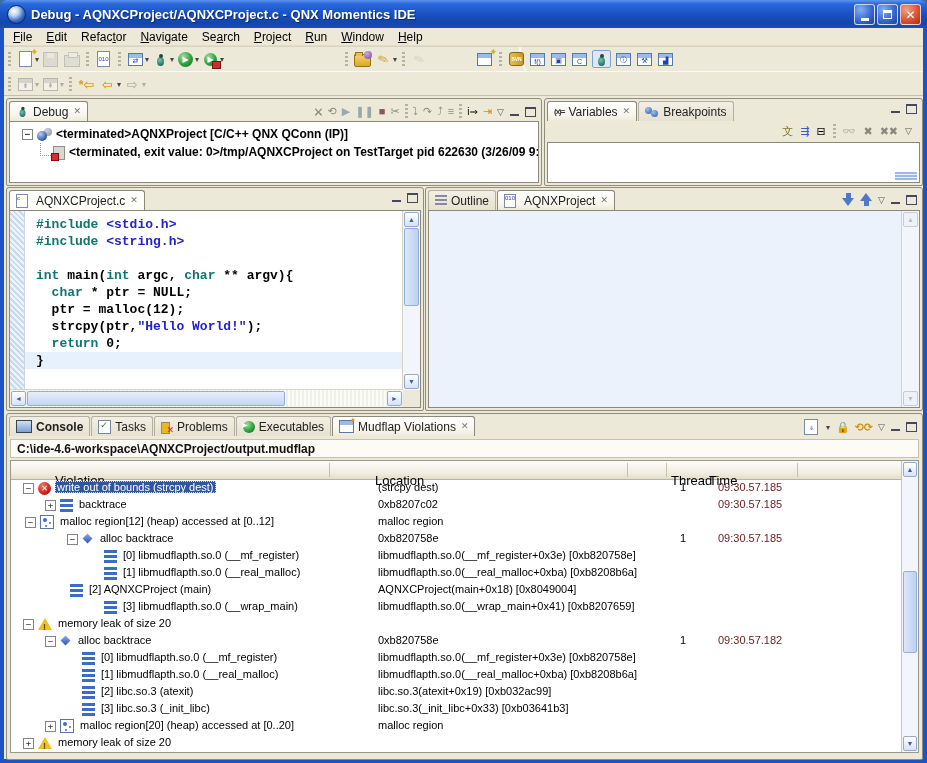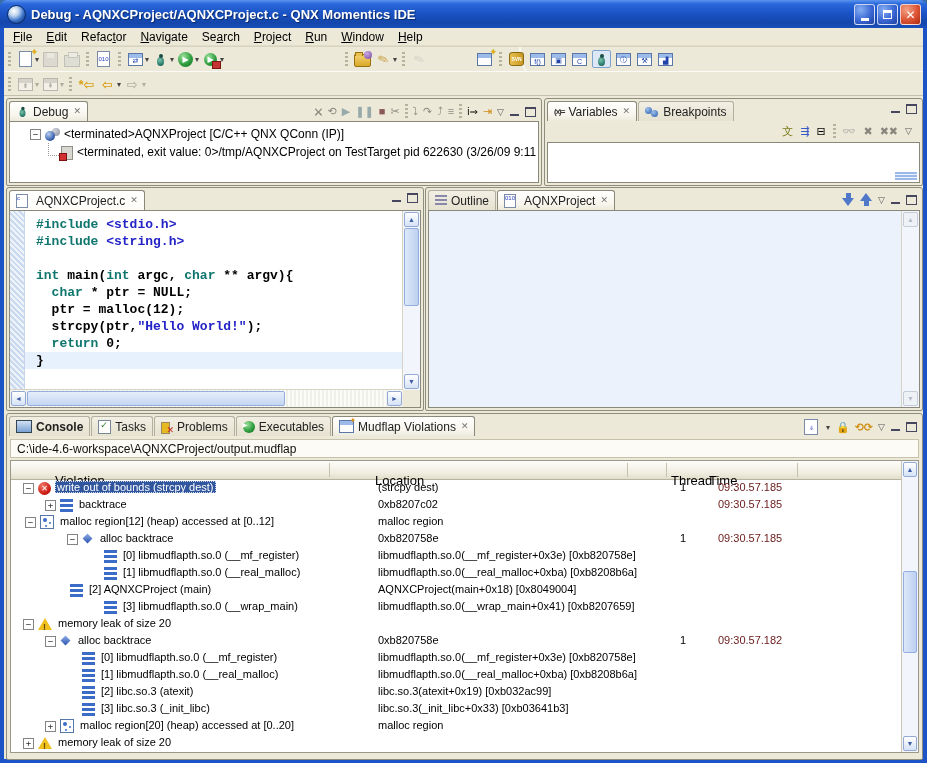--- a/index.html
+++ b/index.html
@@ -85,21 +85,21 @@
   .ti-outline{width:12px;height:12px;background:repeating-linear-gradient(180deg,#88a 0 2px,transparent 2px 4px);}
   .ti-console{width:14px;height:11px;border:1px solid #345;background:linear-gradient(#cfe0f4,#7aa0d0);}
   .ti-tasks{width:11px;height:12px;border:1px solid #789;background:#fff;position:relative;}
   .ti-tasks::after{content:"✓";position:absolute;left:1px;top:-1px;color:#2a7a2a;font-size:9px;font-weight:bold;}
   .ti-problems{width:12px;height:12px;position:relative;}
   .ti-problems::before{content:"";position:absolute;left:0;top:1px;width:7px;height:10px;background:#e8b820;border:1px solid #986;}
   .ti-problems::after{content:"✕";position:absolute;right:-1px;bottom:-2px;color:#c02020;font-weight:bold;font-size:9px;}
   .ti-mudflap{width:15px;height:13px;border:1px solid #5a77a8;background:linear-gradient(180deg,#9dbbe8 0 4px,#fdfdfd 4px);position:relative;box-sizing:border-box;}
   .ti-mudflap::after{content:"✦";position:absolute;right:-3px;top:-5px;color:#d89018;font-size:8px;}
   
-  .dtree{font-size:12px;color:#000;padding:4px 0 0 20px;line-height:17px;white-space:nowrap;}
+  .dtree{font-size:12px;color:#000;padding:4px 0 0 12px;line-height:17px;white-space:nowrap;font-weight:bold;}
   .exp{display:inline-block;width:9px;height:9px;box-sizing:content-box;border:1px solid #848484;background:#fff;
        font-size:9px;line-height:9px;text-align:center;color:#333;vertical-align:middle;margin-right:4px;font-family:"DejaVu Sans Mono",monospace;}
   .exp.none{border-color:transparent;background:transparent;}
   .ri{display:inline-block;vertical-align:middle;margin-right:4px;position:relative;}
   .ri-process{width:15px;height:13px;}
   .ri-process::before{content:"";position:absolute;right:0;top:0;width:8px;height:8px;border-radius:50%;background:radial-gradient(circle at 35% 30%,#cfcfd8,#8890a0);}
   .ri-process::after{content:"";position:absolute;left:0;bottom:0;width:10px;height:10px;border-radius:50%;background:radial-gradient(circle at 35% 30%,#b8d0f0,#3058a8 70%,#142c66);}
   .ri-thread-term{width:10px;height:12px;background:#d8d8d0;border:1px solid #909088;}
   .ri-thread-term::after{content:"";position:absolute;left:-3px;bottom:-2px;width:6px;height:6px;background:#d03030;border:1px solid #801010;}
   .tree-elbow{display:inline-block;width:10px;height:12px;border-left:1px dotted #999;border-bottom:1px dotted #999;vertical-align:middle;margin:0 2px 6px 4px;}
@@ -127,21 +127,21 @@
   
   .disasm-content{position:absolute;left:2px;right:2px;bottom:2px;border:1px solid #8a887a;background:#ebf2fc;}
   .bluearrow{width:13px;height:13px;position:relative;display:inline-block;}
   .bluearrow::before{content:"";position:absolute;left:4px;width:5px;height:6px;background:#5078c8;}
   .bluearrow.down::before{top:0;}
   .bluearrow.down::after{content:"";position:absolute;top:5px;left:0;border-left:6.5px solid transparent;border-right:6.5px solid transparent;border-top:8px solid #5078c8;}
   .bluearrow.up::before{bottom:0;}
   .bluearrow.up::after{content:"";position:absolute;bottom:5px;left:0;border-left:6.5px solid transparent;border-right:6.5px solid transparent;border-bottom:8px solid #5078c8;}
   
   .pathbar{position:absolute;left:3px;right:3px;top:25px;height:17px;background:#fcfbf5;border:1px solid #c6c2ac;
-    display:flex;align-items:center;padding-left:6px;color:#111;font-size:12px;}
+    display:flex;align-items:center;padding-left:6px;color:#111;font-size:12px;font-weight:bold;}
   .vtable{position:absolute;left:3px;right:3px;top:46px;bottom:6px;border:1px solid #9a988a;background:#fff;}
   .vheader{position:absolute;left:0;right:16px;top:0;height:18px;
     background:linear-gradient(#fdfdfa,#efecdf 70%,#e2deca);border-bottom:1px solid #b8b4a2;}
   .vheader .hlabel{position:absolute;top:12px;font-size:13px;color:#000;margin-left:36px;}
   .hsep{position:absolute;top:2px;bottom:2px;width:1px;background:#c6c2b0;}
   .vrows{position:absolute;left:0;right:16px;top:18px;bottom:0;overflow:hidden;font-size:11px;}
   .vrow{position:relative;height:17px;line-height:17px;white-space:nowrap;}
   .vtree{display:inline-block;}
   .vlabel{padding:0 2px;}
   .vlabel.sel{background:#31569e;color:#fff;outline:1px dotted #cdd8ee;outline-offset:-1px;}

